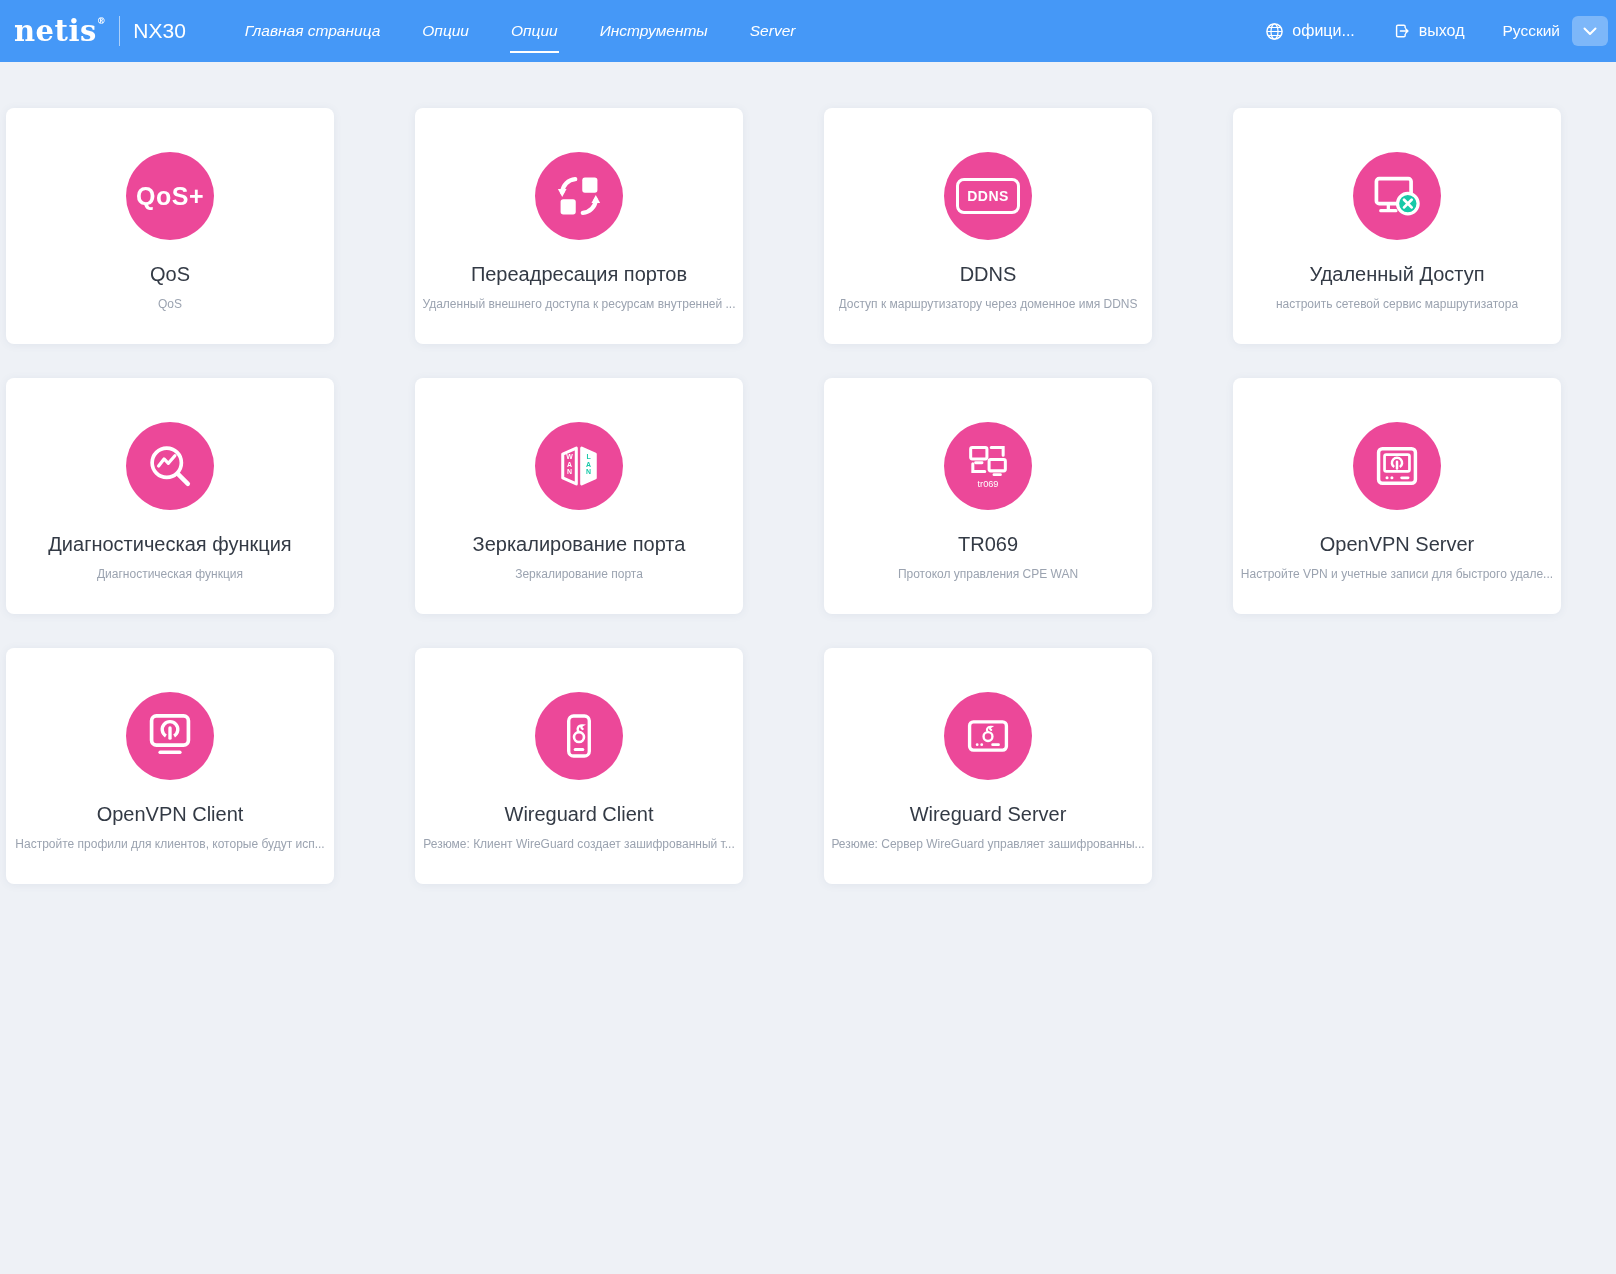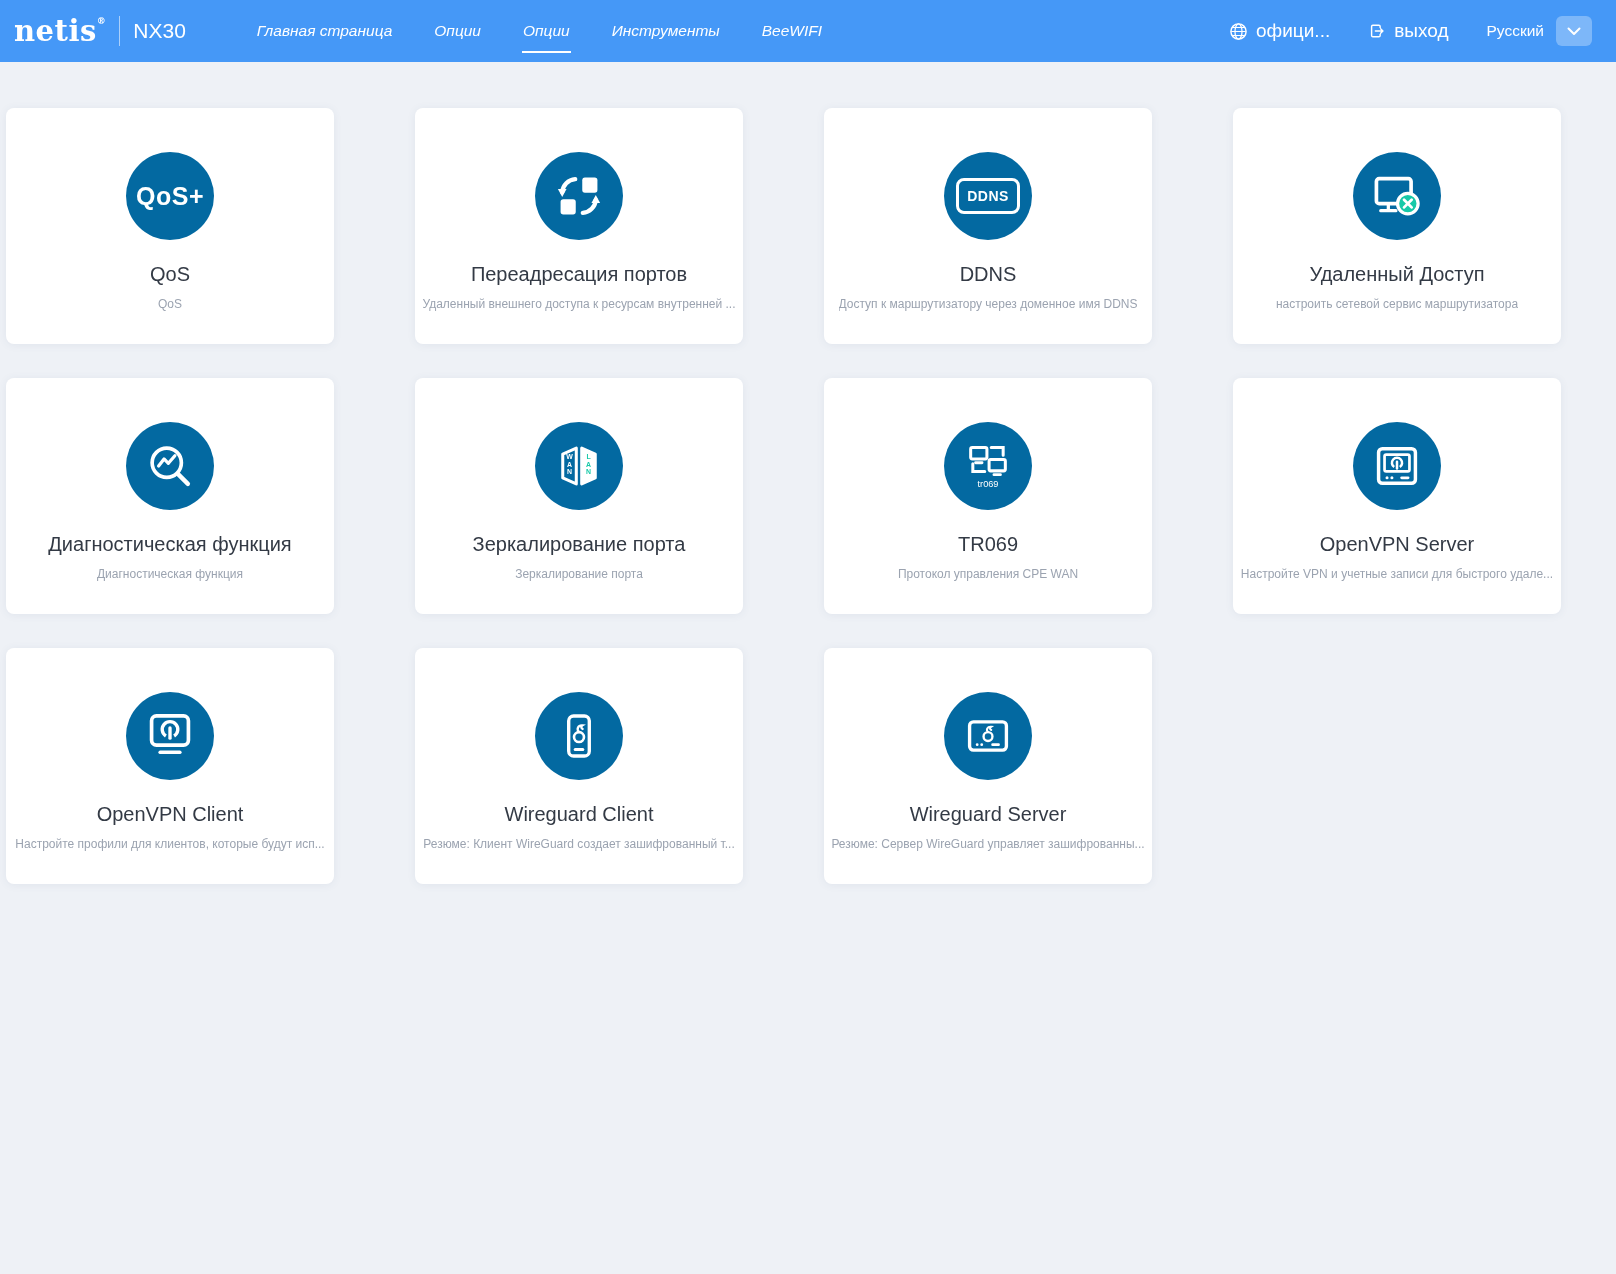--- a/index.html
+++ b/index.html
@@ -1,37 +1,37 @@
 <!DOCTYPE html>
 <html><head>
 <meta charset="utf-8">
 <style>
   * { margin:0; padding:0; box-sizing:border-box; }
   html,body { width:1616px; height:1274px; background:#EEF1F6; font-family:"Liberation Sans", sans-serif; overflow:hidden; }
 
   
   .topbar {
     height:62px; background:#4598F7; display:flex; align-items:center;
-    color:#fff; padding:0 24px 0 14px;gap:12px;
+    color:#fff; padding:0 8px 0 14px;
   }
   .brand-wrap { display:flex; align-items:center; }
   .brand { font-family:"DejaVu Serif", serif; font-weight:bold; font-size:29px; letter-spacing:0.5px; line-height:1; }
   .brand sup { font-size:9px; vertical-align:top; }
   .brand-divider { width:1px; height:30px; background:rgba(255,255,255,.55); margin:0 13px; }
   .model { font-size:21px; font-weight:400; }
   .nav { display:flex; align-items:center; margin-left:38px; height:62px;font-style:italic; }
   .nav-item {
     position:relative; font-size:15.5px; padding:0 1px; margin:0 20px; height:62px;
     display:flex; align-items:center; cursor:pointer; white-space:nowrap;
   }
   .nav-item.active::after {
     content:""; position:absolute; left:0; right:0; bottom:9px; height:2px; background:#fff;
   }
   .topbar-right { margin-left:auto; display:flex; align-items:center; }
-  .tb-link { display:flex; align-items:center; font-size:19px; cursor:pointer; margin-left:38px;justify-content:center; }
+  .tb-link { display:flex; align-items:center; font-size:16px; cursor:pointer; margin-left:38px;justify-content:center; }
   .tb-link svg { margin-right:8px; display:block; }
   .lang-label { margin-left:38px; font-size:15.5px; }
   .lang-btn {
     margin-left:12px; width:36px; height:30px; border-radius:6px;
     background:rgba(255,255,255,.30); display:flex; align-items:center; justify-content:center; cursor:pointer;
   }
 
   
   .grid {
     display:grid;
@@ -39,21 +39,21 @@
     column-gap:81px; row-gap:34px;
     padding:46px 54px 0 6px;
   }
   .card {
     width:328px; height:236px; background:#fff; border-radius:8px;
     box-shadow:0 1px 8px rgba(70,90,130,.08);
     display:flex; flex-direction:column; align-items:center;
     cursor:pointer; overflow:hidden;
   }
   .icon-circle {
-    width:88px; height:88px; border-radius:50%; background:#0369a1;
+    width:88px; height:88px; border-radius:50%; background:#ec4899;
     margin-top:44px; display:flex; align-items:center; justify-content:center;
     flex:none;
   }
   .icon-circle svg { display:block; }
   .icon-text-qos { color:#fff; font-size:25px; font-weight:bold; letter-spacing:0.5px; }
   .icon-ddns-box {
     border:3px solid #fff; border-radius:8px; padding:7px 8px;
     color:#fff; font-size:14px; font-weight:bold; letter-spacing:0.5px;
   }
   .card-title {
@@ -72,21 +72,21 @@
     <span class="brand"><span>netis</span><sup>®</sup></span>
     <span class="brand-divider"></span>
     <span class="model">NX30</span>
   </div>
 
   <div class="nav">
     <div class="nav-item">Главная страница</div>
     <div class="nav-item">Опции</div>
     <div class="nav-item active">Опции</div>
     <div class="nav-item">Инструменты</div>
-    <div class="nav-item">BeeWIFI</div>
+    <div class="nav-item">Server</div>
   </div>
 
   <div class="topbar-right">
     <div class="tb-link">
       <svg width="19" height="19" viewBox="0 0 20 20">
         <circle cx="10" cy="10" r="8" fill="none" stroke="#fff" stroke-width="1.5"></circle>
         <ellipse cx="10" cy="10" rx="3.7" ry="8" fill="none" stroke="#fff" stroke-width="1.3"></ellipse>
         <path d="M2.3 10 H17.7 M3.4 5.8 H16.6 M3.4 14.2 H16.6" stroke="#fff" stroke-width="1.2" fill="none"></path>
       </svg>
       <span>офици...</span>

